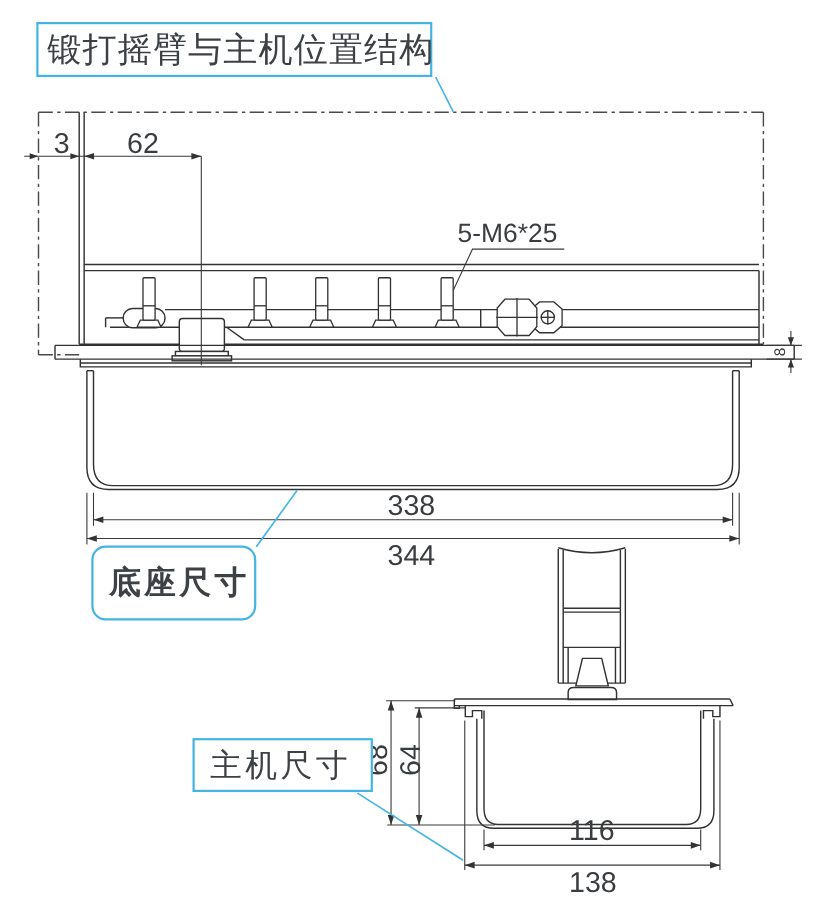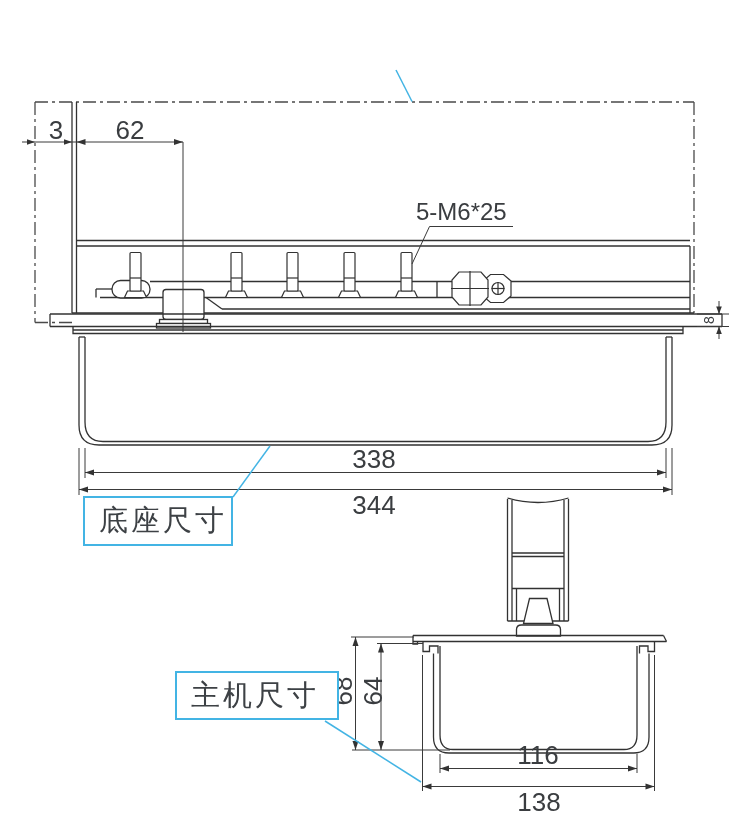--- a/index.html
+++ b/index.html
@@ -2,21 +2,21 @@
 <html><head>
 <meta charset="utf-8">
 <style>
   html,body{margin:0;padding:0;background:#ffffff;}
   .stage{position:relative;width:739px;height:818px;background:#fff;overflow:hidden;
          font-family:"Liberation Sans",sans-serif;}
   .stage svg{position:absolute;left:0;top:0;}
   .callout{position:absolute;border:2px solid #43b4e4;background:#fff;color:#3d4145;
            display:flex;align-items:center;box-sizing:border-box;white-space:nowrap;}
   #title-box{left:33px;top:20px;width:360px;height:50px;font-size:31px;padding-left:8px;letter-spacing:1px;font-weight:500;}
-  #base-box{left:83px;top:496px;width:150px;height:50px;font-size:29px;padding-left:14px;letter-spacing:3px;font-weight:400;}
+  #base-box{left:83px;top:496px;width:150px;height:68px;font-size:29px;padding-left:14px;letter-spacing:3px;font-weight:700;border-radius:13px;}
   #host-box{left:175px;top:671px;width:164px;height:49px;font-size:29px;padding-left:14px;letter-spacing:3px;font-weight:500;}
   text{font-family:"Liberation Sans","DejaVu Sans",sans-serif;fill:#3a3d40;}
 </style>
 </head>
 <body>
 
 <div class="stage">
 
   <svg width="739" height="818" viewBox="0 0 739 818">
     <defs>
@@ -197,20 +197,23 @@
     <text x="538" y="764" font-size="26" text-anchor="middle">116</text>
     <text x="539" y="811" font-size="26" text-anchor="middle">138</text>
 
     <g stroke="#43b4e4" stroke-width="1.5" fill="none">
       <path d="M396,70 L412,101.5"></path>
       <path d="M233,497 L270,446"></path>
       <path d="M325,721 L421,782"></path>
     </g>
   </svg>
 
+  <div class="callout" id="title-box">
+    <span>锻打摇臂与主机位置结构</span>
+  </div>
   <div class="callout" id="base-box">
     <span>底座尺寸</span>
   </div>
   <div class="callout" id="host-box">
     <span>主机尺寸</span>
   </div>
 
 </div>
 
 </body></html>

